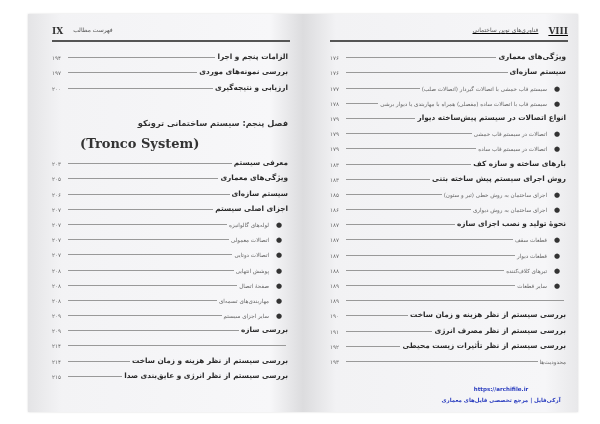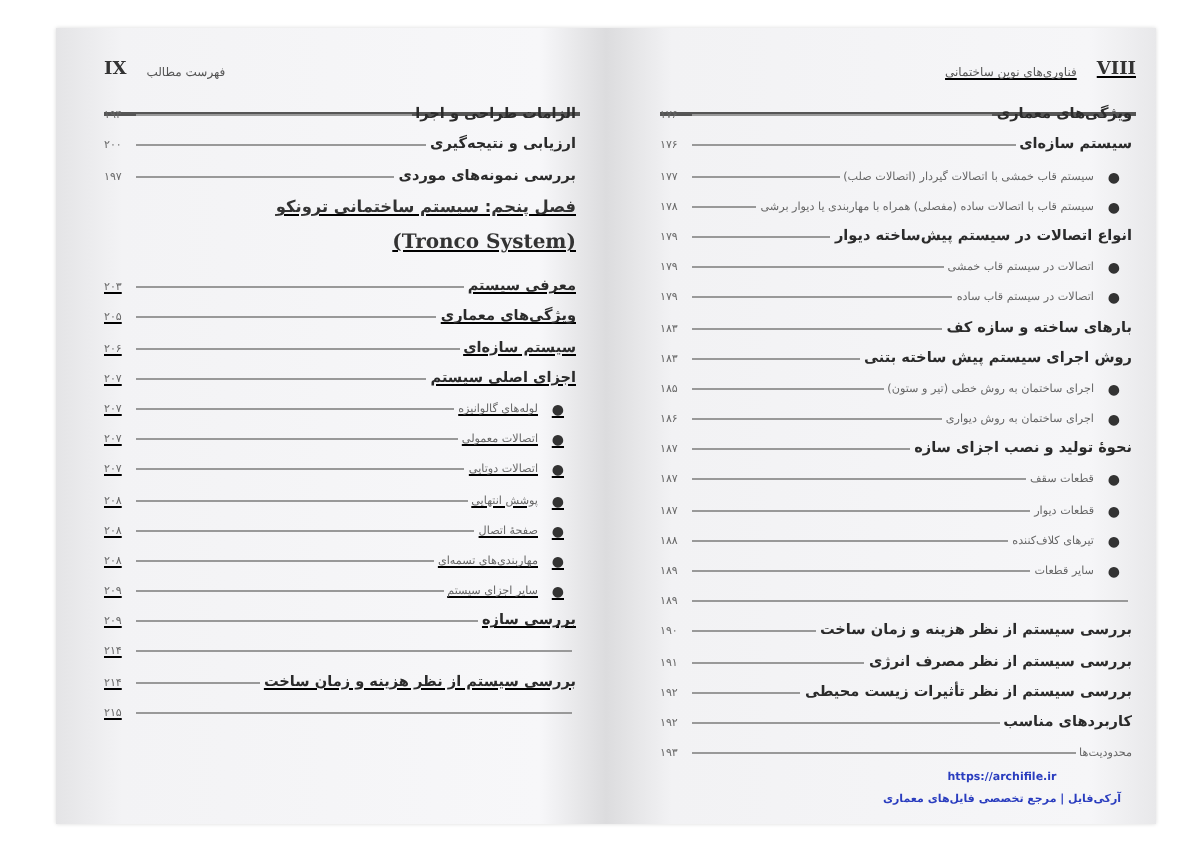--- a/index.html
+++ b/index.html
@@ -14,22 +14,22 @@
     background:linear-gradient(90deg,#e4e4e6 0%,#f3f3f5 6%,#f7f7f9 44%,#dcdcde 50%,#f2f2f4 56%,#f6f6f8 94%,#e8e8ea 100%);
     box-shadow:0 0 2px rgba(0,0,0,0.15);
   }
   .page {
     position:absolute; top:0; height:398px;
   }
   .page.left { left:0; width:272px; }
   .page.right { left:278px; width:272px; }
   .header {
     position:absolute; top:12px; left:24px; right:10px; height:14px;
-    display:flex; align-items:flex-end; justify-content:space-between;
-    border-bottom:2.5px solid #555; padding-bottom:16px;
+    display:flex; align-items:flex-start; justify-content:space-between;
+    border-bottom:2.5px solid #555; padding-bottom:0;
   }
   .header .num { font-family:"DejaVu Serif", serif; font-weight:bold; font-size:9px; color:#333; }
   .header .title { font-size:6px; color:#555; direction:rtl; }
   .page.left .header { flex-direction:row; }
   .page.left .header .num { order:0; }
   .page.left .header .title { order:1; margin-right:auto; margin-left:10px; }
   .page.right .header { flex-direction:row-reverse;text-decoration:underline; }
   .page.right .header .title { margin-left:auto; margin-right:10px; }
   .toc {
     position:absolute; left:24px; right:12px;
@@ -40,57 +40,57 @@
   }
   .row .label { white-space:nowrap; font-weight:bold; }
   .row.sub { font-size:5.6px; color:#666; }
   .row.sub .label { font-weight:normal; }
   .row.sub .bullet { width:5px; height:5px; display:inline-block; margin-left:8px; margin-right:6px; font-size:7px; color:#333; line-height:5px; }
   .row .leader { flex:1; border-bottom:0.6px solid #999; margin:0 2px 3px 2px; }
   .row .pg { font-size:5.5px; color:#666; min-width:14px; text-align:left; direction:ltr; }
   .chapter {
     direction:rtl; font-size:8.2px; font-weight:bold; color:#333; height:18px;
   }
-  .eng { direction:ltr; font-family:"DejaVu Serif", serif; font-weight:bold; font-size:10px; color:#333; height:16px; padding-left:28px;text-align:right; }
+  .eng { direction:ltr; font-family:"DejaVu Serif", serif; font-weight:bold; font-size:13px; color:#333; height:16px; padding-left:28px; }
   .watermark {
     position:absolute; left:120px; top:372px; width:150px; text-align:center;
   }
   .watermark .url { font-size:5.5px; font-weight:bold; color:#2a3dbf; }
   .watermark .tag { font-size:5.5px; font-weight:bold; color:#2a3dbf; direction:rtl; margin-top:5px; }
 </style>
 </head>
 <body>
 
 <div class="spread">
 
   <div class="page left">
     <div class="header">
       <span class="num">IX</span>
       <span class="title">فهرست مطالب</span>
     </div>
 
     <div class="toc" style="top:32px;">
       <div class="row">
-          <span class="label">الزامات طراحی و اجرا</span>
+          <span class="label">الزامات پنجم و اجرا</span>
           <span class="leader"></span>
           <span class="pg">۱۹۴</span>
         </div>
       <div class="row">
+          <span class="label">بررسی نمونه‌های موردی</span>
+          <span class="leader"></span>
+          <span class="pg">۱۹۷</span>
+        </div>
+      <div class="row">
           <span class="label">ارزیابی و نتیجه‌گیری</span>
           <span class="leader"></span>
           <span class="pg">۲۰۰</span>
         </div>
-      <div class="row">
-          <span class="label">بررسی نمونه‌های موردی</span>
-          <span class="leader"></span>
-          <span class="pg">۱۹۷</span>
-        </div>
-    </div>
-
-    <div class="toc" style="top:84px;text-decoration:underline;">
+    </div>
+
+    <div class="toc" style="top:104px;">
       <div class="chapter">فصل پنجم: سیستم ساختمانی ترونکو</div>
       <div class="eng">(Tronco System)</div>
 
       <div class="row">
           <span class="label">معرفی سیستم</span>
           <span class="leader"></span>
           <span class="pg">۲۰۳</span>
         </div>
       <div class="row">
           <span class="label">ویژگی‌های معماری</span>
@@ -157,20 +157,21 @@
       <div class="row">
           <span class="leader"></span>
           <span class="pg">۲۱۴</span>
         </div>
       <div class="row">
           <span class="label">بررسی سیستم از نظر هزینه و زمان ساخت</span>
           <span class="leader"></span>
           <span class="pg">۲۱۴</span>
         </div>
       <div class="row">
+          <span class="label">بررسی سیستم از نظر انرژی و عایق‌بندی صدا</span>
           <span class="leader"></span>
           <span class="pg">۲۱۵</span>
         </div>
     </div>
   </div>
 
   <div class="page right">
     <div class="header">
       <span class="num">VIII</span>
       <span class="title">فناوری‌های نوین ساختمانی</span>
@@ -279,25 +280,20 @@
       <div class="row">
           <span class="label">بررسی سیستم از نظر مصرف انرژی</span>
           <span class="leader"></span>
           <span class="pg">۱۹۱</span>
         </div>
       <div class="row">
           <span class="label">بررسی سیستم از نظر تأثیرات زیست محیطی</span>
           <span class="leader"></span>
           <span class="pg">۱۹۲</span>
         </div>
-      <div class="row">
-          <span class="label">کاربردهای مناسب</span>
-          <span class="leader"></span>
-          <span class="pg">۱۹۲</span>
-        </div>
       <div class="row sub">
           <span class="label">محدودیت‌ها</span>
           <span class="leader"></span>
           <span class="pg">۱۹۳</span>
         </div>
     </div>
 
     <div class="watermark">
       <div class="url">https://archifile.ir</div>
       <div class="tag">آرکی‌فایل | مرجع تخصصی فایل‌های معماری</div>

